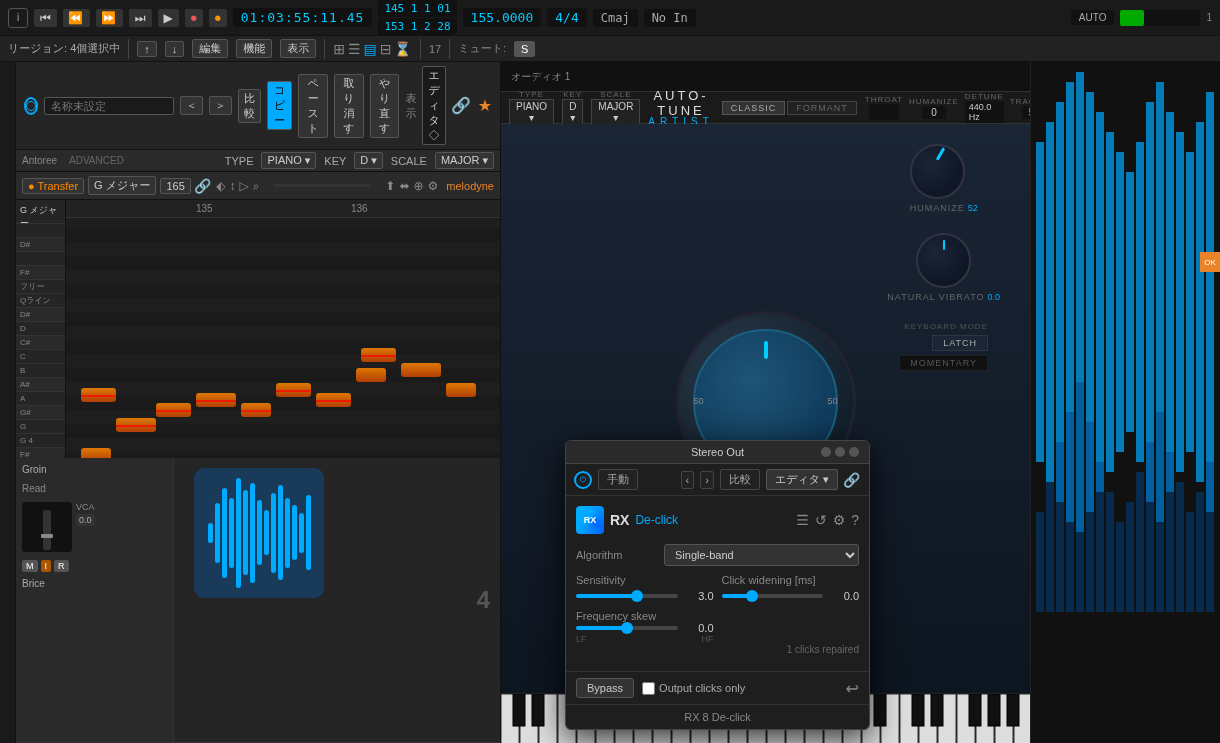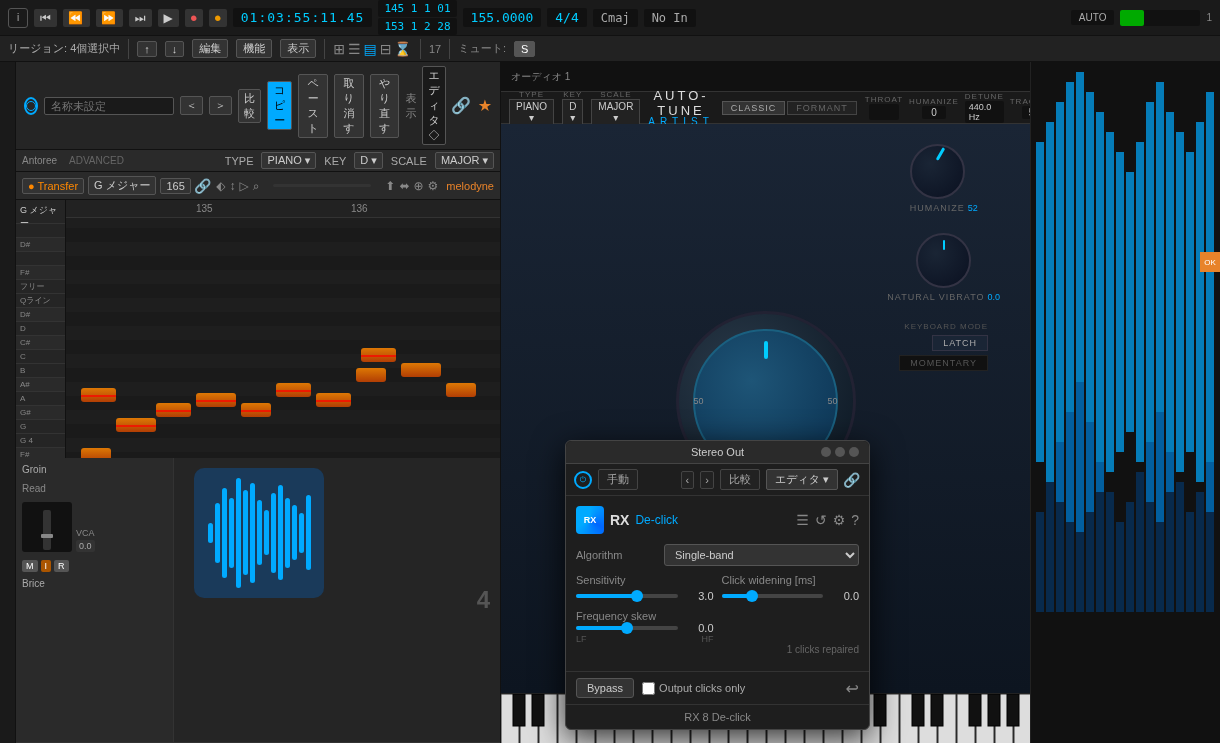--- a/index.html
+++ b/index.html
@@ -628,21 +628,21 @@
 
     <div style="flex:1;overflow:hidden;">
       <div class="track-lane" style="height:100%;">
         <div class="lane-header">
           <div style="display:flex;align-items:center;gap:4px;margin-bottom:4px;">
             <span style="color:#aaa;font-size:10px;">Groin</span>
           </div>
           <div style="display:flex;align-items:center;gap:4px;">
             <span style="color:#888;font-size:10px;">Read</span>
           </div>
-          <div style="display:flex;align-items:flex-end;gap:4px;margin-top:4px;">
+          <div style="display:flex;align-items:flex-start;gap:4px;margin-top:4px;">
             <div style="width:50px;height:50px;background:#111;border-radius:3px;display:flex;align-items:flex-end;justify-content:center;padding-bottom:2px;">
               <div style="width:8px;height:40px;background:#333;border-radius:2px;position:relative;cursor:pointer;">
                 <div style="position:absolute;top:60%;left:50%;transform:translateX(-50%);width:12px;height:4px;background:#888;border-radius:1px;"></div>
               </div>
             </div>
             <div style="display:flex;flex-direction:column;gap:2px;">
               <span style="color:#888;font-size:9px;">VCA</span>
               <span style="color:#aaa;font-size:9px;background:#333;padding:1px 3px;border-radius:2px;">0.0</span>
             </div>
           </div>

